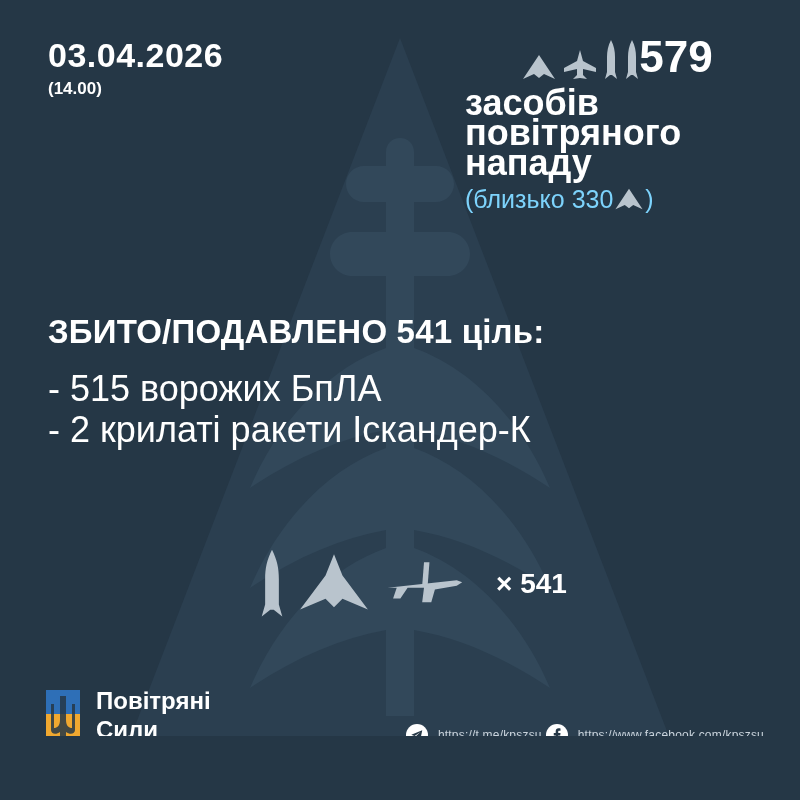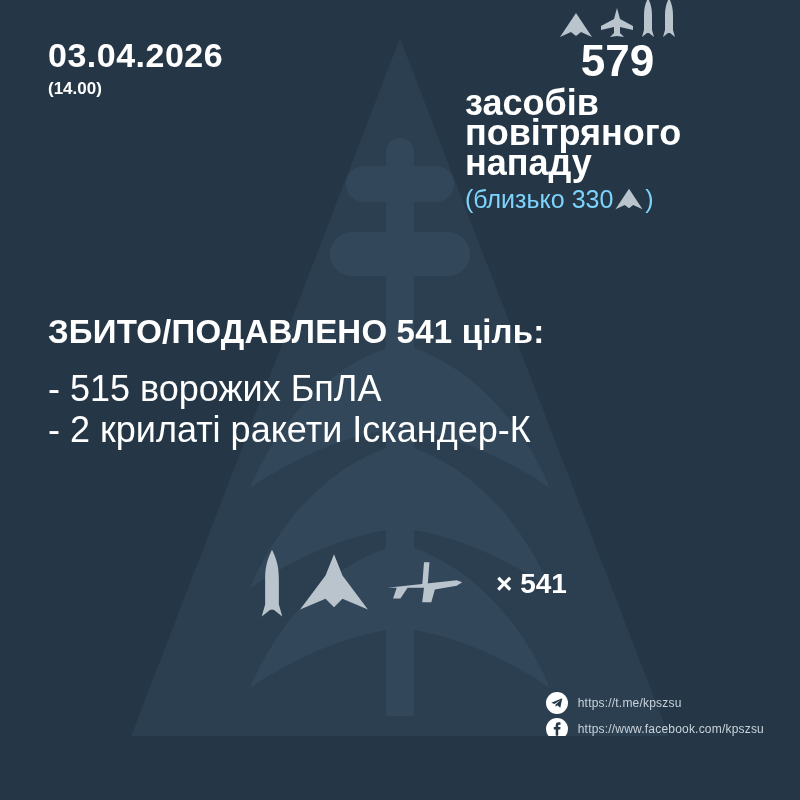--- a/index.html
+++ b/index.html
@@ -61,23 +61,22 @@
   }
   #count-block {
     position: absolute;
     left: 465px;
     top: 30px;
     width: 305px;
   }
   #count-row {
     display: flex;
     align-items: center;
-    justify-content: flex-end;
+    justify-content: center;
     height: 54px;
-    flex-direction: column;
   }
   #count-icons {
     display: flex;
     align-items: flex-end;
     gap: 7px;
     height: 46px;
   }
   #count-number {
     font-size: 44px;
     font-weight: bold;
@@ -153,23 +152,23 @@
   #brand-text {
     font-size: 24px;
     font-weight: bold;
     line-height: 29px;
     color: #ffffff;
     white-space: pre-line;
   }
   #footer-links {
     position: absolute;
     right: 36px;
-    top: 692px;
-    display: flex;
-    flex-direction: column;
+    top: 724px;
+    display: flex;
+    flex-direction: row;
     gap: 4px;
   }
   .link-row {
     display: flex;
     align-items: center;
     gap: 10px;
   }
   .link-text {
     font-size: 12px;
     color: #c9d3dc;
@@ -268,20 +267,29 @@
     <svg width="72" height="72" viewBox="0 0 34 30">
       <path d="M17 1 L21 11 L33 27 L21 22 L17 26 L13 22 L1 27 L13 11 Z" fill="#b9c4cd"></path>
     </svg>
     <svg width="80" height="60" viewBox="0 0 44 28">
       <path d="M2 16 L40 12 L43 13 L40 15 L28 17 L26 24 L21 24 L22 16 L13 16 L9 22 L5 22 L7 16 Z" fill="#b9c4cd"></path>
       <path d="M22 2 L25 2 L24 15 L21 15 Z" fill="#b9c4cd"></path>
     </svg>
     <div id="mid-multiplier">× 541</div>
   </div>
 
+  <div id="footer-brand">
+    <svg width="34" height="50" viewBox="0 0 34 50">
+      <rect x="0" y="0" width="34" height="24" fill="#2e6fb7"></rect>
+      <rect x="0" y="24" width="34" height="24" fill="#f0a830"></rect>
+      <path d="M17 6 L20 6 L20 30 C20 36 23 38 26 38 L26 14 L29 14 L29 40 C29 44 24 45 20 42 L20 46 L14 46 L14 42 C10 45 5 44 5 40 L5 14 L8 14 L8 38 C11 38 14 36 14 30 L14 6 Z" fill="#253746" opacity="0.85"></path>
+    </svg>
+    <div id="brand-text">Повітряні
+Сили</div>
+  </div>
 
   <div id="footer-links">
     <div class="link-row">
       <span class="social-badge">
         <svg width="14" height="14" viewBox="0 0 16 16">
           <path d="M1.5 7.6 L14 2.5 L11.8 13.5 L8.2 10.6 L6.4 12.4 L6.2 9.9 L12 4.6 L5.1 9.2 Z" fill="#253746"></path>
         </svg>
       </span>
       <span class="link-text">https://t.me/kpszsu</span>
     </div>

